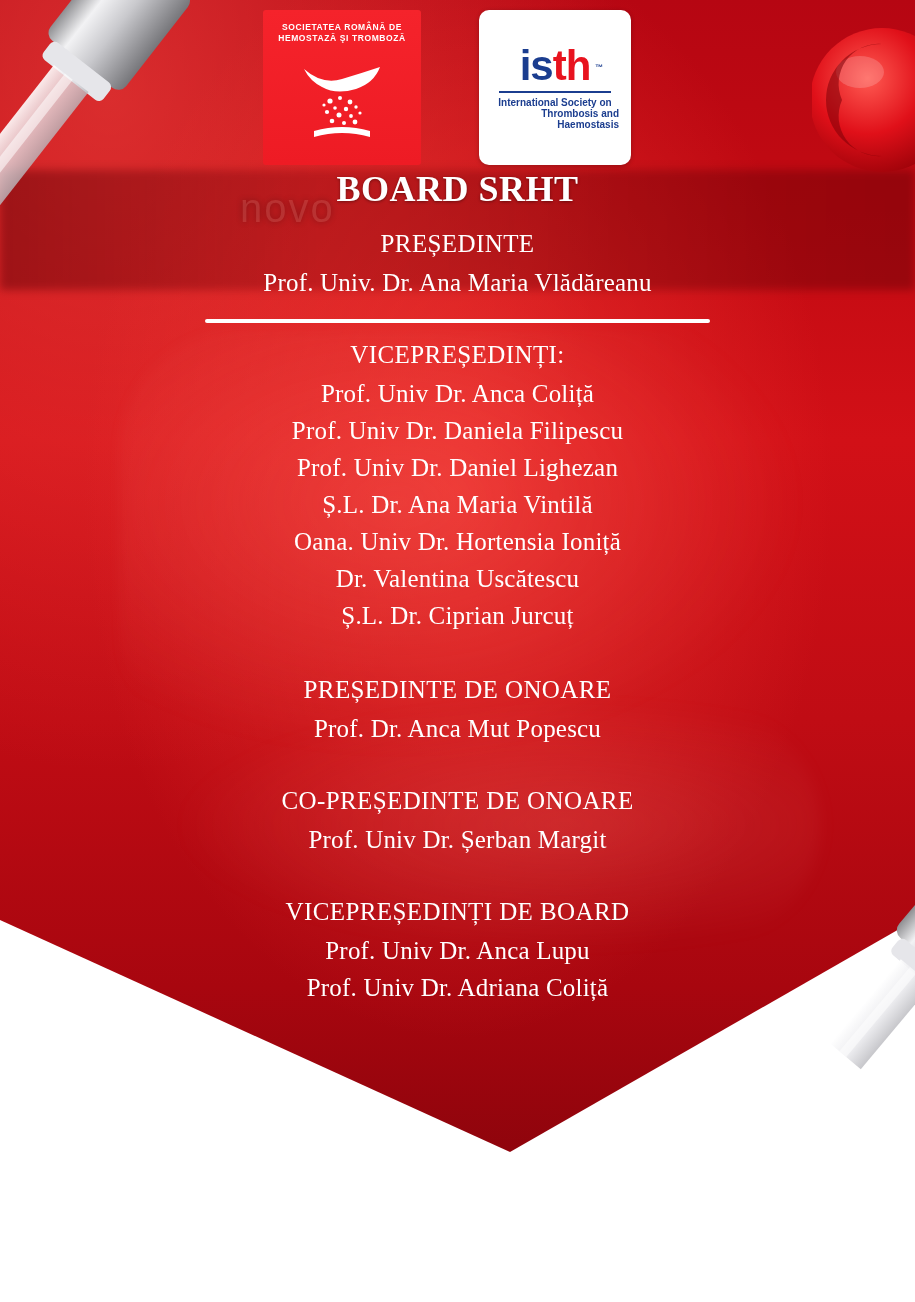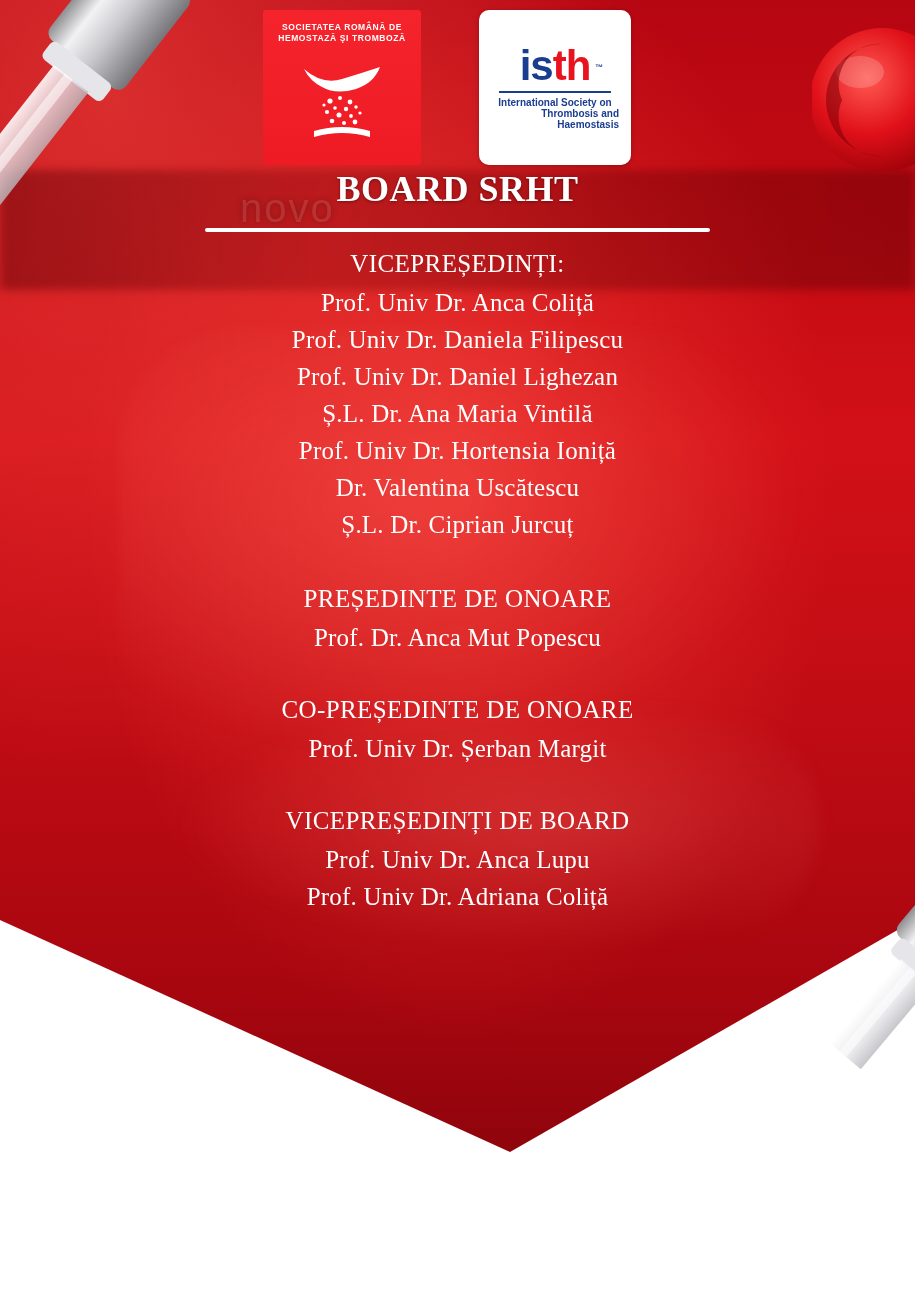--- a/index.html
+++ b/index.html
@@ -296,30 +296,34 @@
       </div>
       <div class="isth-rule"></div>
       <div class="isth-sub">International Society on</div>
       <div class="isth-sub">Thrombosis and Haemostasis</div>
     </div>
   </div>
 
   <div class="content">
     <h1 class="board-title">BOARD SRHT</h1>
 
+    <div class="block">
+      <p class="role">PREȘEDINTE</p>
+      <p class="name">Prof. Univ. Dr. Ana Maria Vlădăreanu</p>
+    </div>
 
     <div class="divider"></div>
 
     <div class="block">
       <p class="role">VICEPREȘEDINȚI:</p>
       <p class="name">Prof. Univ Dr. Anca Coliță</p>
       <p class="name">Prof. Univ Dr. Daniela Filipescu</p>
       <p class="name">Prof. Univ Dr. Daniel Lighezan</p>
       <p class="name">Ș.L. Dr. Ana Maria Vintilă</p>
-      <p class="name">Prof. Univ Dr. Hortensia Ioniță</p>
+      <p class="name">Oana. Univ Dr. Hortensia Ioniță</p>
       <p class="name">Dr. Valentina Uscătescu</p>
       <p class="name">Ș.L. Dr. Ciprian Jurcuț</p>
     </div>
 
     <div class="gap-lg"></div>
 
     <div class="block">
       <p class="role">PREȘEDINTE DE ONOARE</p>
       <p class="name">Prof. Dr. Anca Mut Popescu</p>
     </div>

